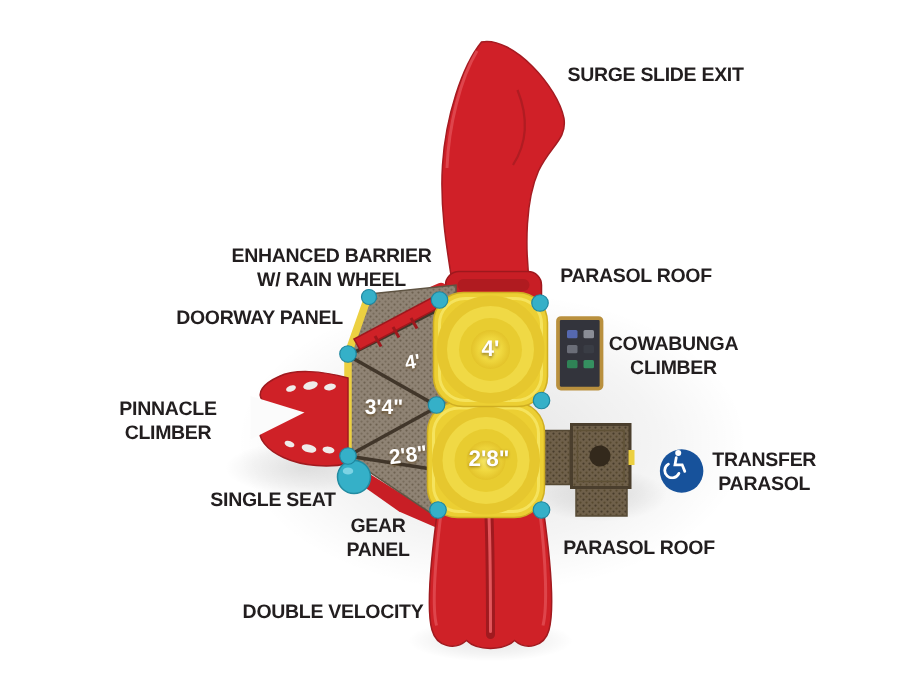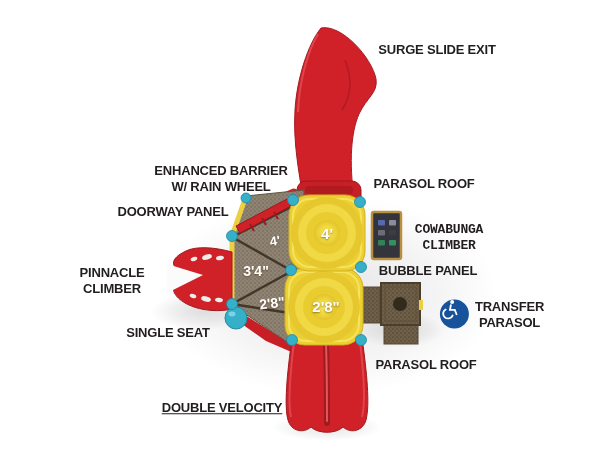--- a/index.html
+++ b/index.html
@@ -189,25 +189,24 @@
     </g>
   </svg>
 
   <div class="lbl" style="left:437px;top:50px;">SURGE SLIDE EXIT</div>
   <div class="lbl" style="left:173px;top:212px;">DOORWAY PANEL</div>
   <div class="lbl" style="left:221px;top:178px;">
     <span class="ln">ENHANCED BARRIER</span>
     <span class="ln">W/ RAIN WHEEL</span>
   </div>
   <div class="lbl" style="left:424px;top:184px;">PARASOL ROOF</div>
-  <div class="lbl" style="left:449px;top:237px;font-family:Liberation Mono, monospace;">
+  <div class="lbl" style="left:449px;top:237px;">
     <span class="ln">COWABUNGA</span>
     <span class="ln">CLIMBER</span>
   </div>
-  <div class="lbl" style="left:428px;top:271px;">BUBBLE PANEL</div>
   <div class="lbl" style="left:112px;top:280px;">
     <span class="ln">PINNACLE</span>
     <span class="ln">CLIMBER</span>
   </div>
 
   <div class="transfer-wrap" style="left:492px;top:314px;">
     <div class="iso-badge">
       <svg width="21" height="21" viewBox="0 0 24 24">
         <g stroke="#ffffff" fill="none" stroke-width="2.1" stroke-linecap="round">
           <path d="M 6.5 12.5 A 5.6 5.6 0 1 0 14.5 19.5"></path>
@@ -215,23 +214,27 @@
         </g>
         <circle cx="14" cy="4" r="2.3" fill="#ffffff"></circle>
       </svg>
     </div>
     <div class="lbl" style="position:static;transform:none;">
       <span class="ln">TRANSFER</span>
       <span class="ln">PARASOL</span>
     </div>
   </div>
 
-  <div class="lbl" style="left:168px;top:333px;">SINGLE SEAT</div>
+  <div class="lbl" style="left:182px;top:333px;">SINGLE SEAT</div>
+  <div class="lbl" style="left:252px;top:358px;">
+    <span class="ln">GEAR</span>
+    <span class="ln">PANEL</span>
+  </div>
   <div class="lbl" style="left:426px;top:365px;">PARASOL ROOF</div>
-  <div class="lbl" style="left:222px;top:408px;text-decoration:underline;">
+  <div class="lbl" style="left:222px;top:408px;">
     <span class="ln">DOUBLE VELOCITY</span>
   </div>
 
   <div class="mlbl" style="left:275px;top:241px;font-size:13px;transform:translate(-50%,-50%) rotate(-9deg);">4'</div>
   <div class="mlbl" style="left:327px;top:233px;font-size:15px;">4'</div>
   <div class="mlbl" style="left:256px;top:271px;font-size:14px;">3'4"</div>
   <div class="mlbl" style="left:272px;top:303px;font-size:14px;transform:translate(-50%,-50%) rotate(-7deg);">2'8"</div>
   <div class="mlbl" style="left:326px;top:306px;font-size:15px;">2'8"</div>
 
 </div>

